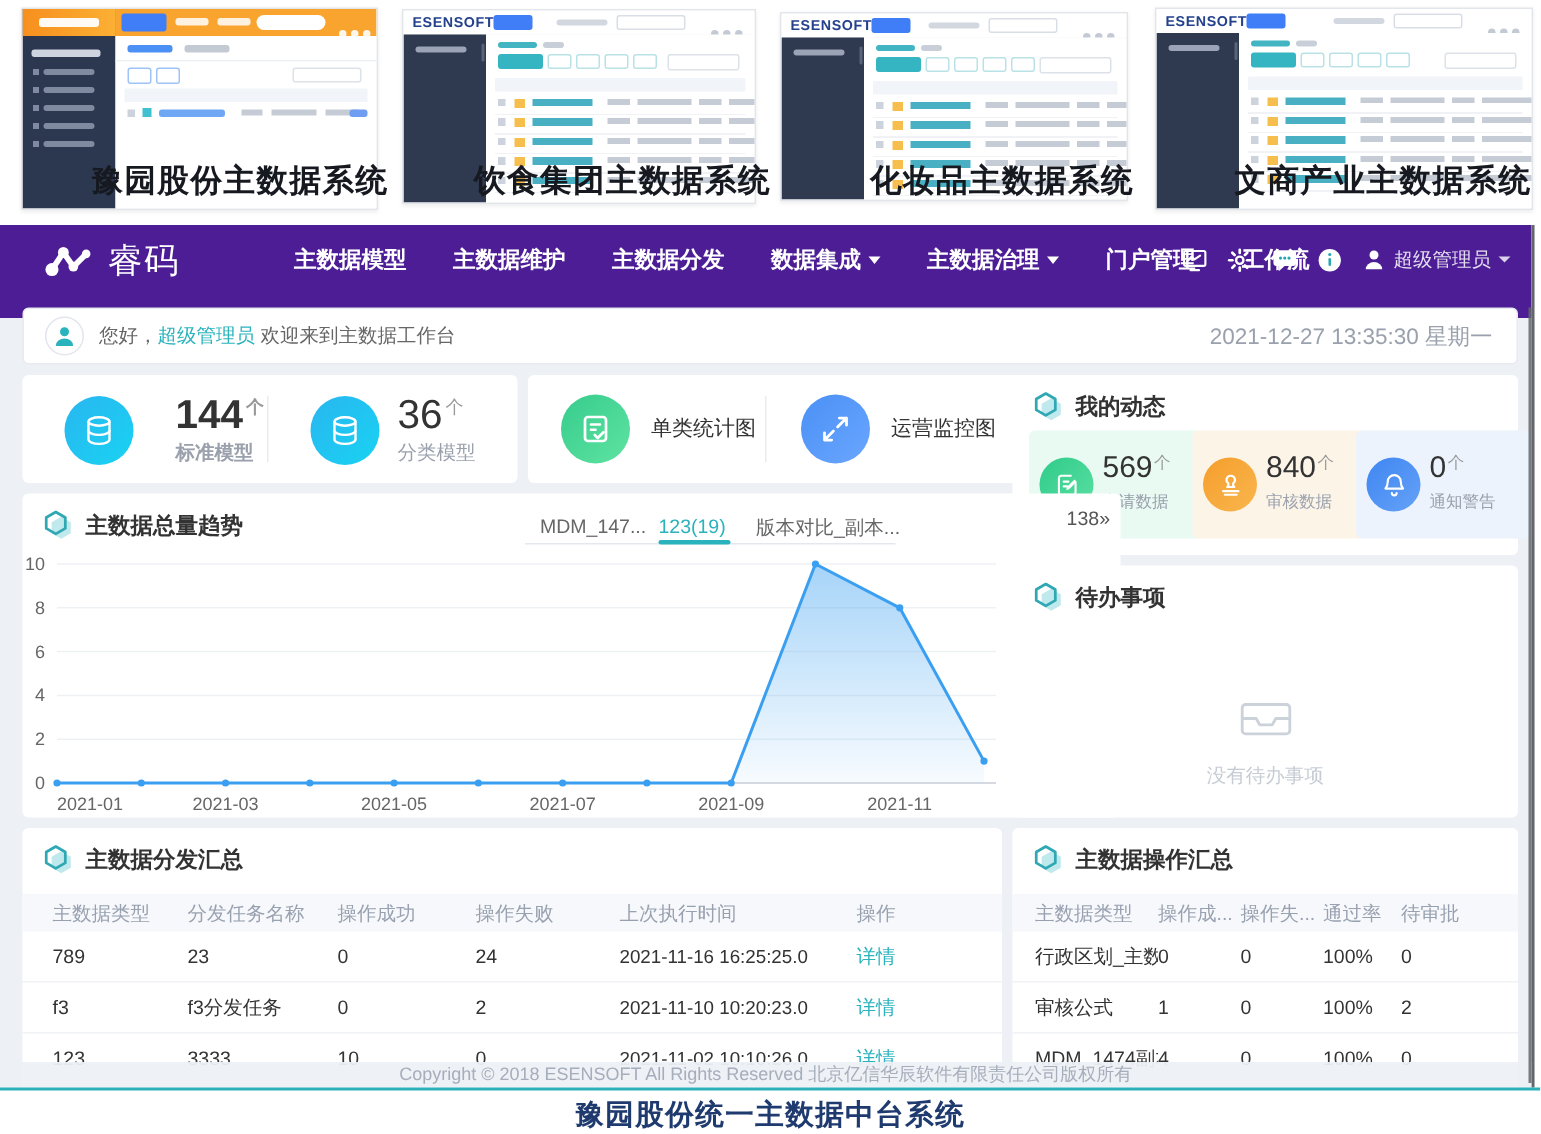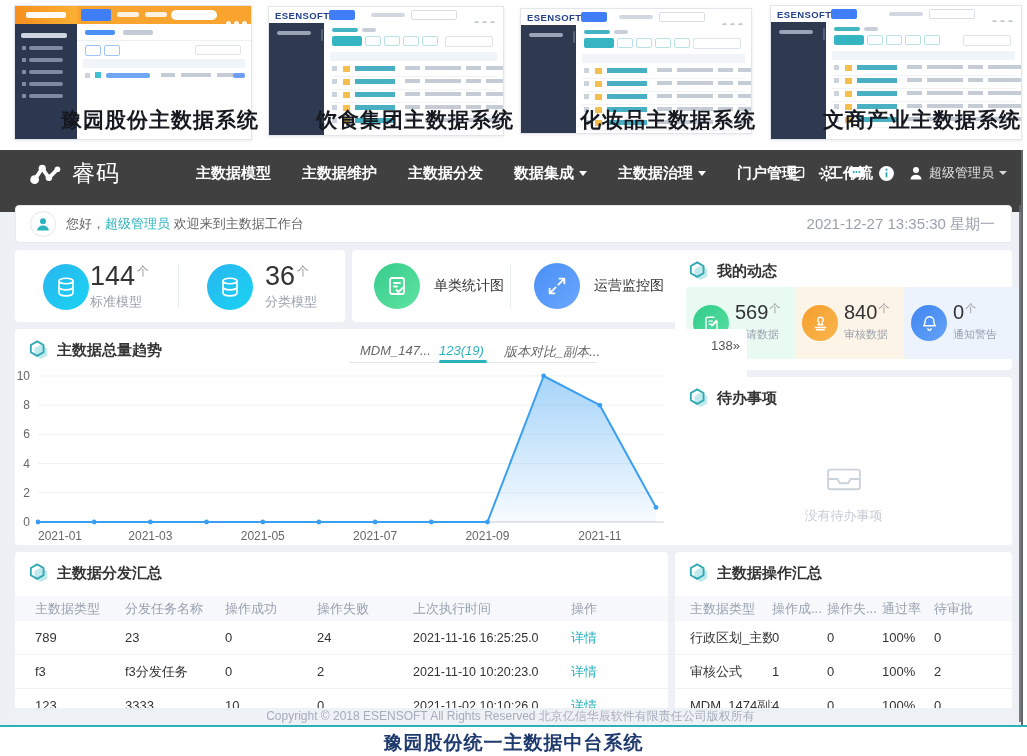--- a/index.html
+++ b/index.html
@@ -50,21 +50,21 @@
   .osearch{position:absolute;right:34px;top:4px;width:46px;height:10px;background:#fff;border-radius:5px;}
   .odots{position:absolute;right:4px;top:6px;}
   .odots i{display:inline-block;width:5px;height:5px;border-radius:50%;background:rgba(255,255,255,.9);margin-left:3px;}
   .ositem1{position:absolute;left:6px;top:27px;width:46px;height:5px;background:#cfd5e0;border-radius:2px;}
   .ositem{position:absolute;left:14px;width:34px;height:4px;background:#7f89a0;border-radius:2px;}
   .osq{position:absolute;left:7px;width:4px;height:4px;background:#7f89a0;}
   .ocontent{position:absolute;left:62px;top:18px;right:0;bottom:0;background:#fff;}
 
   
   .dashboard{position:absolute;left:0;top:150px;width:1021px;height:575px;background:#edf0f4;overflow:hidden;border-right:2px solid #63676c;}
-  .topbar{position:absolute;left:0;top:0;right:0;height:62px;background:#404040;}
+  .topbar{position:absolute;left:0;top:0;right:0;height:62px;background:#4c1d95;}
   .brand{position:absolute;left:28px;top:8px;display:flex;align-items:center;}
   .brand-text{color:#fff;font-size:23px;letter-spacing:1px;margin-left:6px;}
   .mainnav{position:absolute;left:196px;top:0;height:46px;display:flex;align-items:center;gap:31px;}
   .nav-item{color:#fff;font-size:15px;font-weight:700;cursor:pointer;display:flex;align-items:center;white-space:nowrap;}
   .caret{width:0;height:0;border-left:4px solid transparent;border-right:4px solid transparent;border-top:5px solid #fff;margin-left:5px;}
   .topicons{position:absolute;right:14px;top:0;height:46px;display:flex;align-items:center;gap:13px;}
   .ticon{width:17px;height:17px;display:inline-flex;cursor:pointer;}
   .topuser{display:flex;align-items:center;color:rgba(255,255,255,.85);font-size:13px;gap:5px;cursor:pointer;}
   .ucaret{width:0;height:0;border-left:4px solid transparent;border-right:4px solid transparent;border-top:4px solid rgba(255,255,255,.8);}
 
@@ -88,21 +88,21 @@
 
   .paneltitle{position:absolute;left:14px;top:11px;display:flex;align-items:center;gap:8px;font-size:15px;font-weight:600;color:#333;}
   .hexicon{width:20px;height:20px;}
 
   .acard{position:absolute;top:37px;width:116px;height:72px;border-radius:4px;cursor:pointer;}
   .acard .ic{position:absolute;left:7px;top:18px;width:36px;height:36px;border-radius:50%;display:flex;align-items:center;justify-content:center;}
   .acard .v{position:absolute;left:49px;top:14px;font-size:20px;color:#333;}
   .acard .u{font-size:11px;color:#999;vertical-align:top;margin-left:1px;}
   .acard .l{position:absolute;left:49px;top:40px;font-size:11px;color:#9aa1ad;white-space:nowrap;}
 
-  .tab{position:absolute;top:14px;font-size:13px;color:#666;cursor:pointer;white-space:nowrap;font-style:italic;}
+  .tab{position:absolute;top:14px;font-size:13px;color:#666;cursor:pointer;white-space:nowrap;}
   .tab.active{color:#2bb3bd;}
   .tabbase{position:absolute;left:335px;top:33px;width:247px;height:1px;background:#e4e8ee;}
   .tabactive{position:absolute;left:424px;top:31px;width:48px;height:3px;background:#2bb3bd;border-radius:2px;}
   .pager{position:absolute;right:7px;top:9px;font-size:13px;color:#555;cursor:pointer;}
 
   .todo-empty{position:absolute;left:0;right:0;top:88px;text-align:center;}
   .todo-empty .txt{margin-top:10px;font-size:13px;color:#c6ccd4;}
 
   .trow{display:flex;align-items:center;height:33px;border-bottom:1px solid #f0f2f5;padding-left:20px;font-size:13px;color:#333;white-space:nowrap;}
   .thead{height:25px;background:#f7f8fb;color:#98a1b0;border-bottom:none;}
@@ -366,21 +366,21 @@
 
     <div class="card" style="left:15px;top:100px;width:330px;height:72px;">
       <div class="statitem" style="left:28px;top:13px;">
         <span class="bigcircle cyangrad">
           <svg width="24" height="24" viewBox="0 0 24 24" fill="none" stroke="#fff" stroke-width="1.6">
             <ellipse cx="12" cy="6" rx="7" ry="2.8"></ellipse>
             <path d="M5 6 v12 c0 1.6 3.1 2.9 7 2.9 s7-1.3 7-2.9 V6"></path>
             <path d="M5 12 c0 1.6 3.1 2.9 7 2.9 s7-1.3 7-2.9"></path>
           </svg>
           </span>
-        <div style="margin-left:1px;">
+        <div style="margin-left:28px;font-weight:bold;">
           <div><span class="statnum">144</span><span class="statunit">个</span></div>
           <div class="statlabel">标准模型</div>
         </div>
       </div>
       <div class="vdivider" style="left:163px;"></div>
       <div class="statitem" style="left:192px;top:13px;">
         <span class="bigcircle cyangrad">
           <svg width="24" height="24" viewBox="0 0 24 24" fill="none" stroke="#fff" stroke-width="1.6">
             <ellipse cx="12" cy="6" rx="7" ry="2.8"></ellipse>
             <path d="M5 6 v12 c0 1.6 3.1 2.9 7 2.9 s7-1.3 7-2.9 V6"></path>

